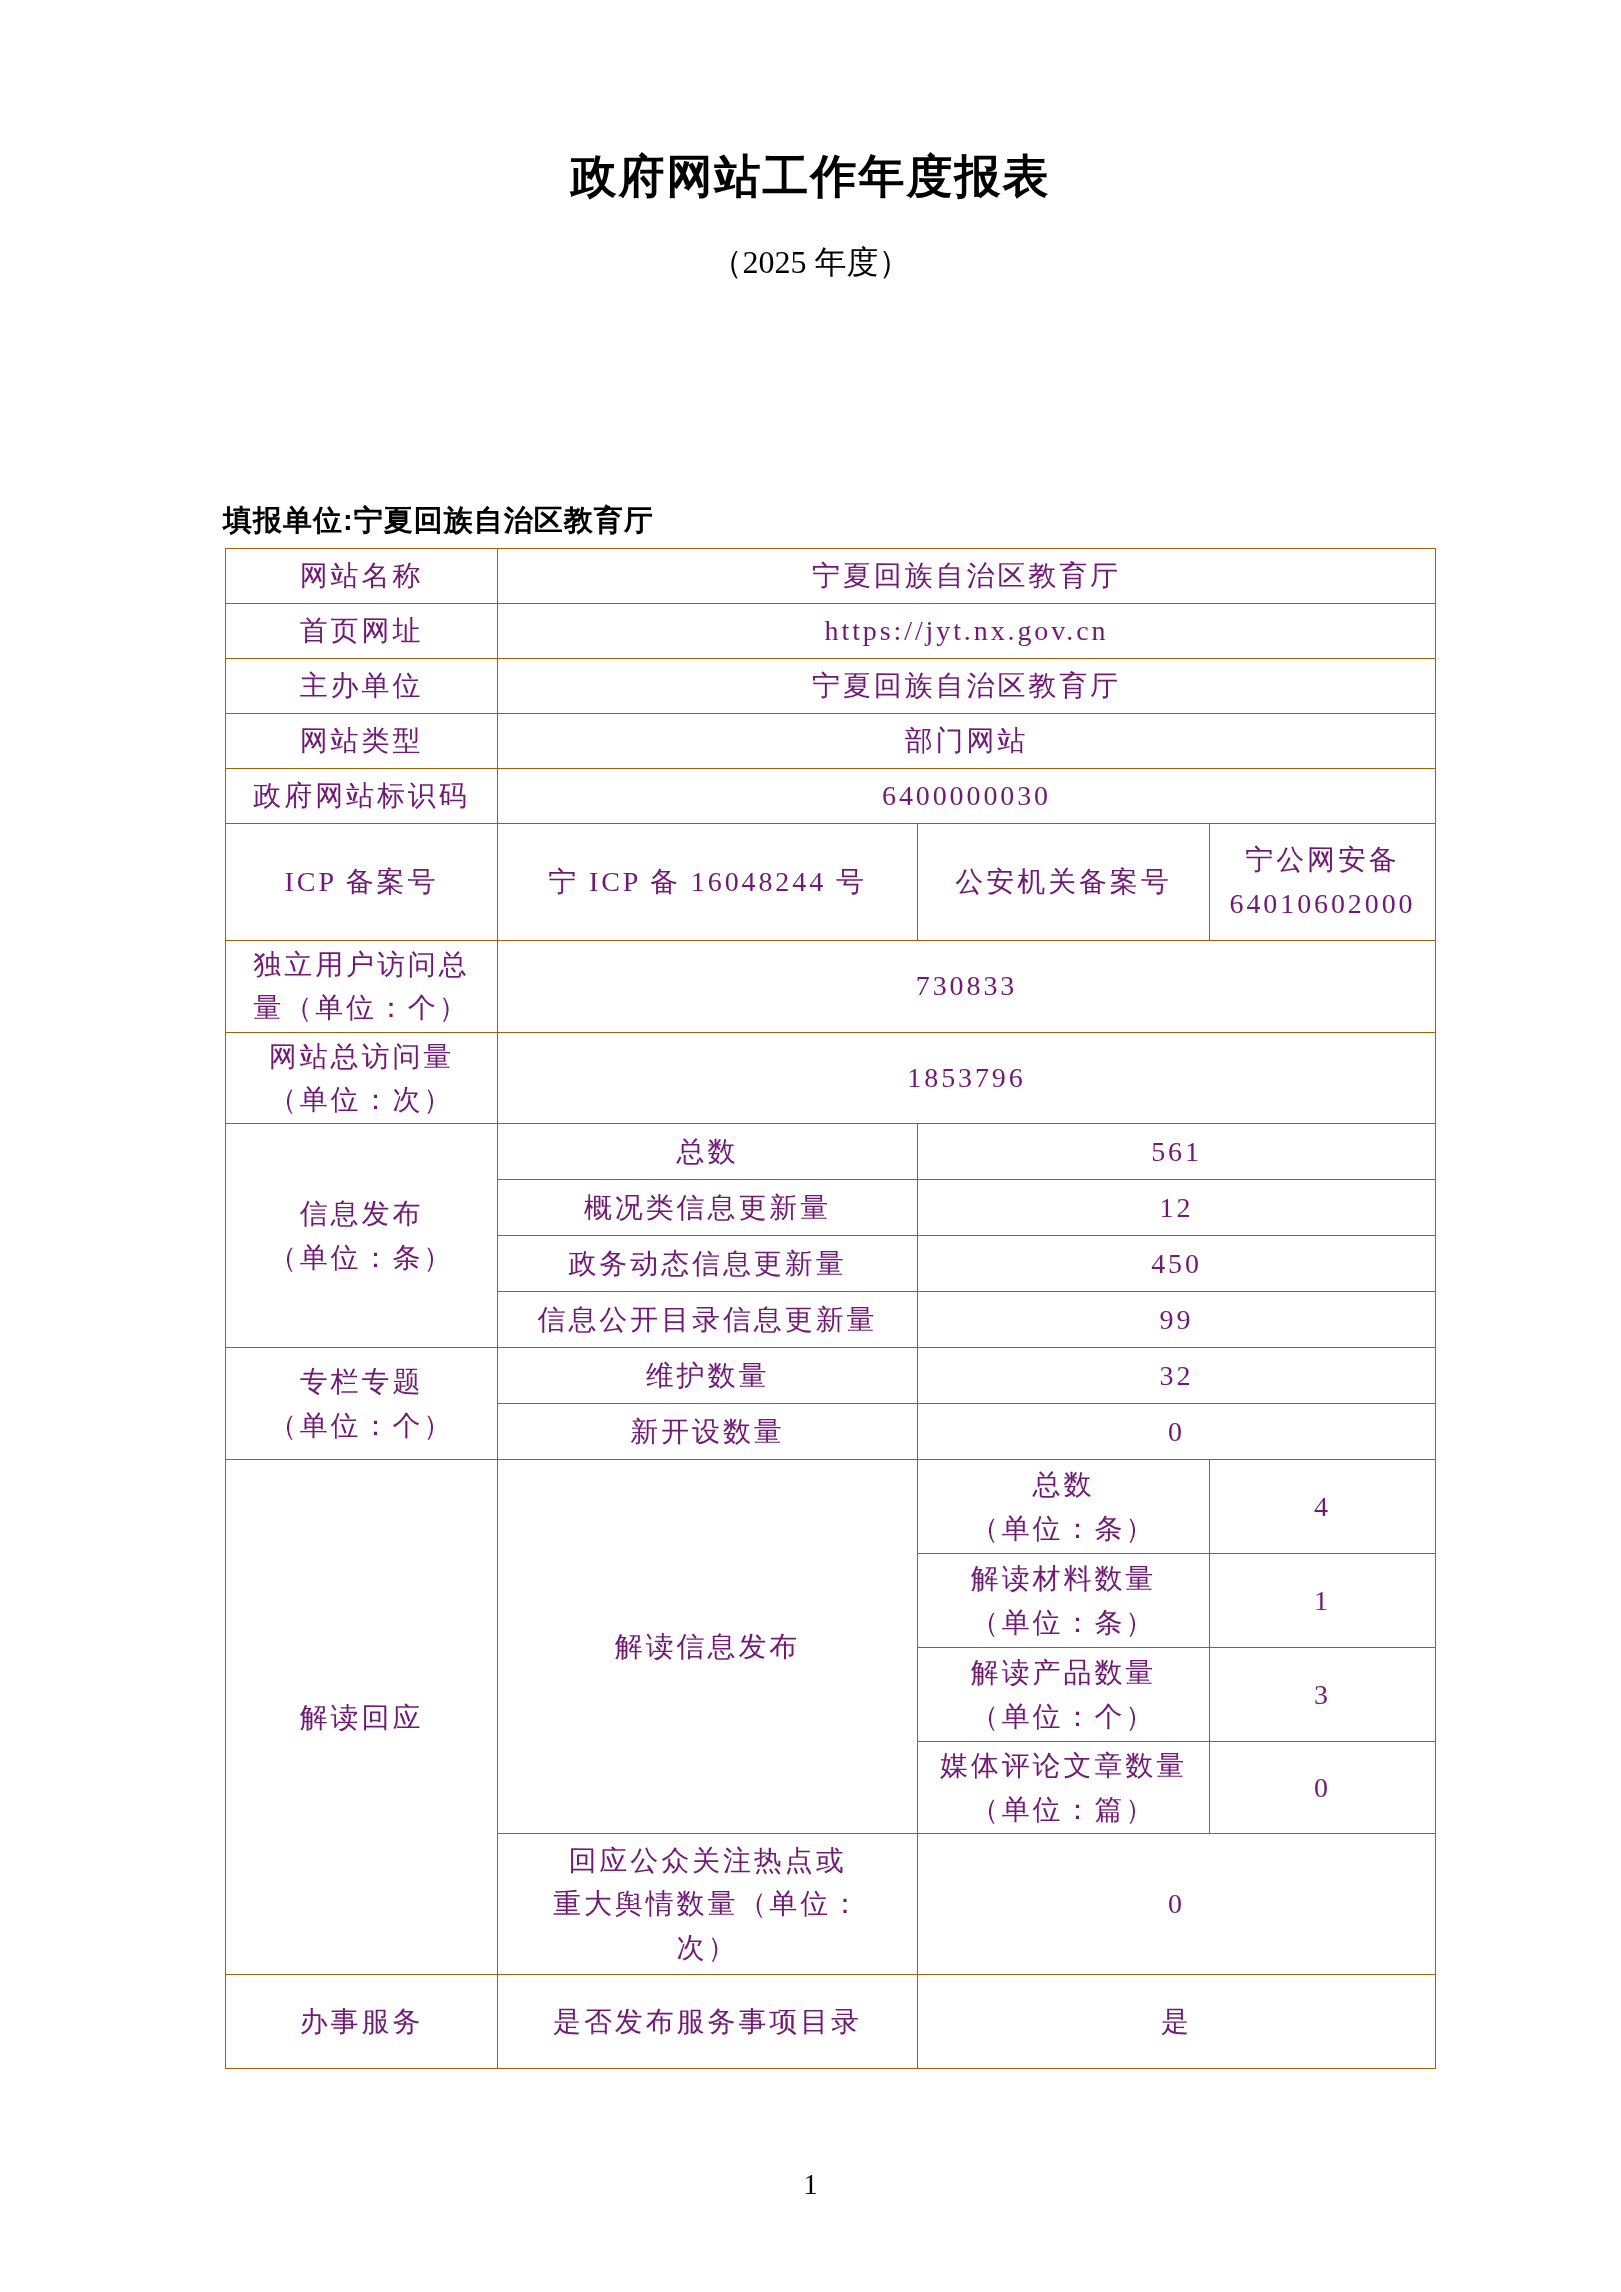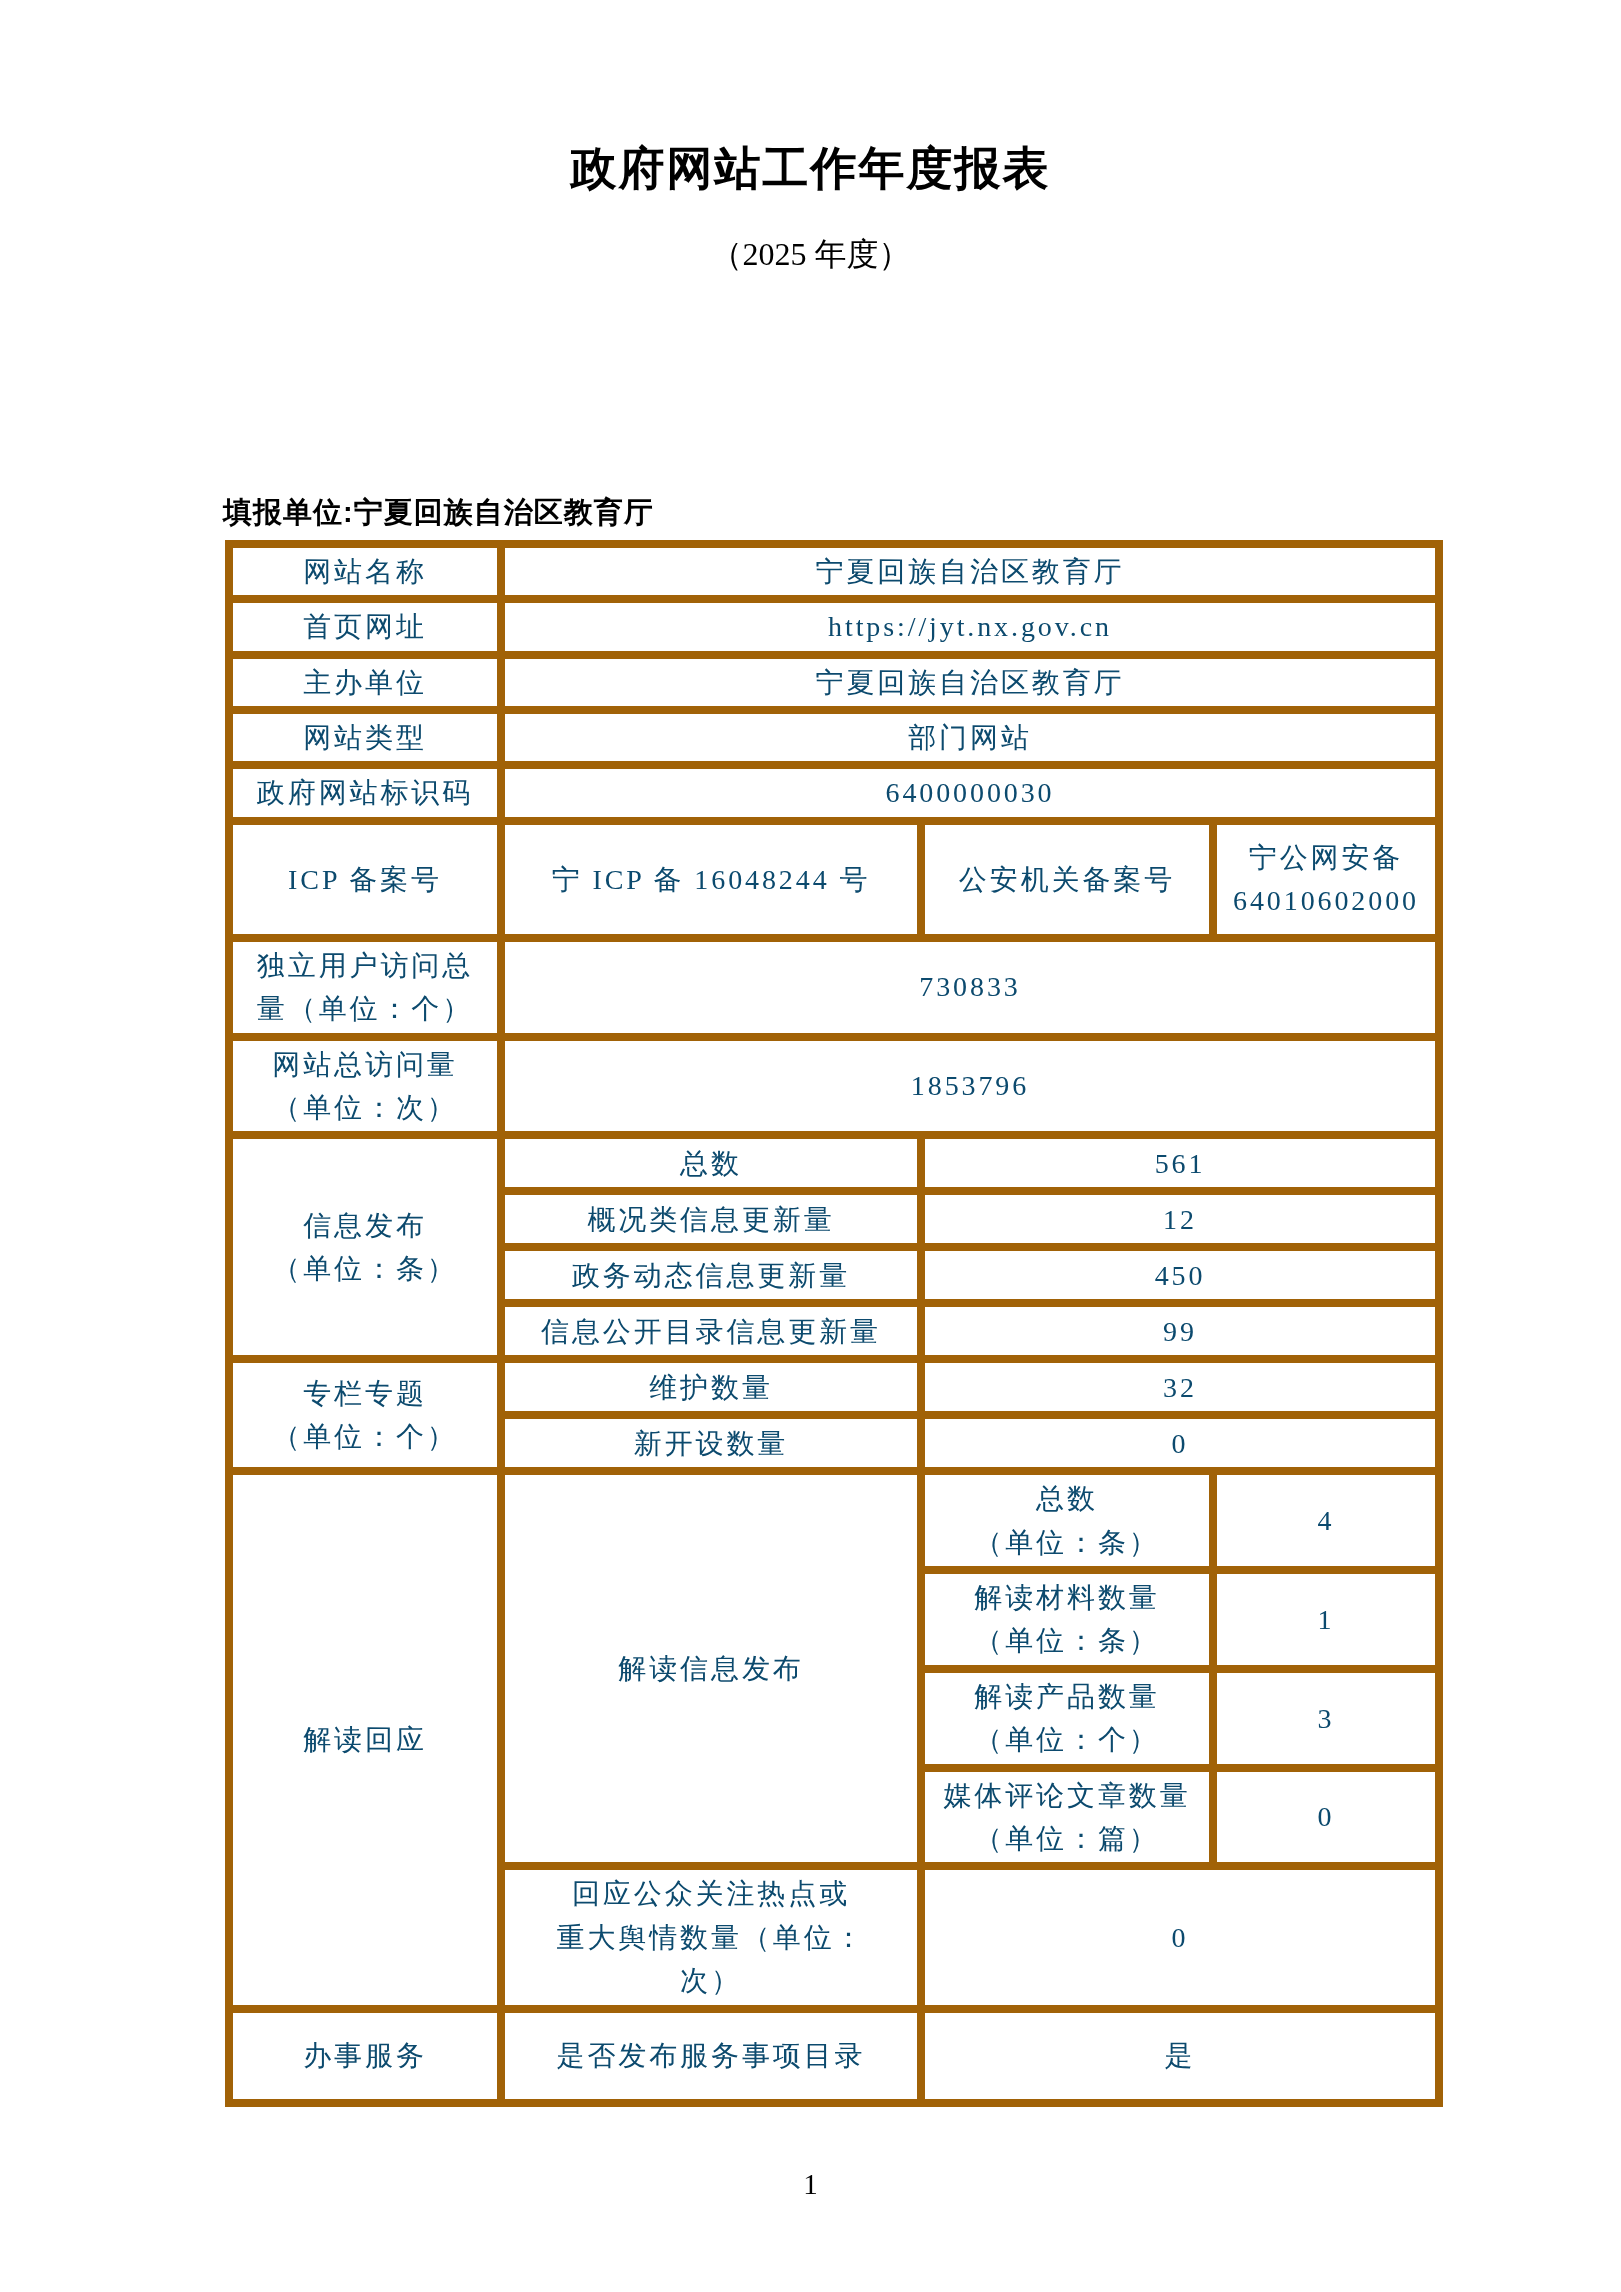--- a/index.html
+++ b/index.html
@@ -2,41 +2,41 @@
 <html><head>
 <meta charset="utf-8">
 <style>
   html,body { margin:0; padding:0; background:#e8e8e8; }
   .page {
     width:1621px; height:2293px; background:#ffffff; color:#000;
     position:relative; box-sizing:border-box; overflow:hidden;
     font-family:"Liberation Serif", serif;
   }
   .title {
-    margin:0; padding-top:139px; text-align:center;
+    margin:8px; padding-top:139px; text-align:center;
     font-family:"Liberation Sans", sans-serif; font-weight:bold;
     font-size:46px; letter-spacing:2px; line-height:59px; color:#000;
   }
   .subtitle {
     margin-top:35px; text-align:center;
     font-family:"Liberation Serif", serif; font-size:32px; line-height:43px;
   }
   .unit {
     margin:217px 0 0 223px;
     font-family:"Liberation Sans", sans-serif; font-weight:bold;
     font-size:29px; line-height:39px; letter-spacing:1px;
   }
   table.report {
     border-collapse:collapse; table-layout:fixed;
     margin:7.8px 0 0 225px; width:1211px;
   }
   table.report td {
-    border:8px solid #a16207; text-align:center; vertical-align:middle;
+    border:1px solid #a16207; text-align:center; vertical-align:middle;
     font-size:28px; line-height:1.55; letter-spacing:2.9px;
-    padding:2px 5.9px; box-sizing:border-box; color:#0c4a6e;
+    padding:2px 5.9px; box-sizing:border-box; color:#701a75;
   }
   col.c1 { width:272px; } col.c2 { width:420px; }
   col.c3 { width:292px; } col.c4 { width:226px; }
   tr.r-s  { height:55px; }
   tr.r-icp{ height:117px; }
   tr.r-v  { height:79px; }
   tr.r-m  { height:56px; }
   tr.r-j  { height:94px; }
   tr.r-j2 { height:91px; }
   tr.r-hot{ height:141px;border-radius:20px; }

